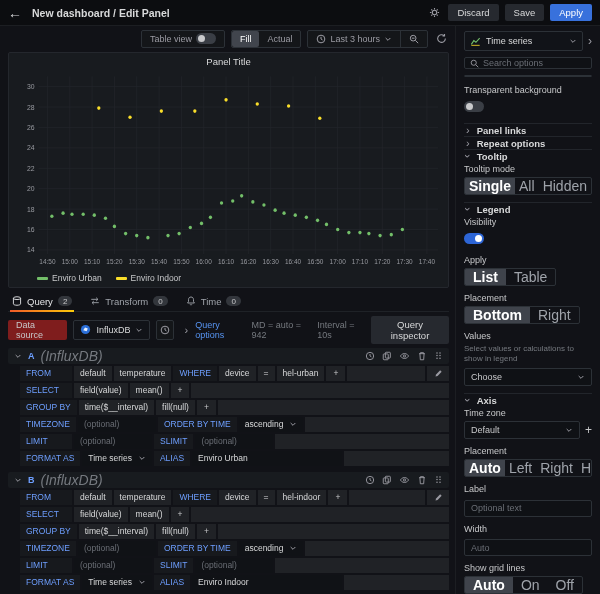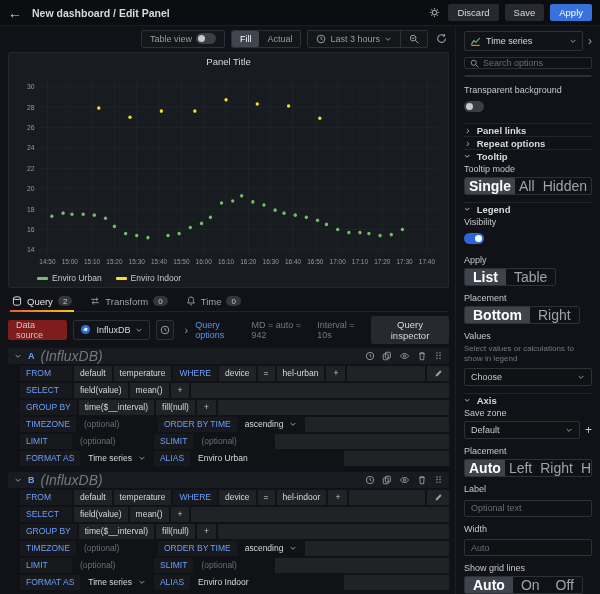--- a/index.html
+++ b/index.html
@@ -661,21 +661,21 @@
               </svg>
             </span>
         </div>
       </div>
 
       <div class="cathead">
         <span class="angle">›</span>
         <span>Axis</span>
       </div>
       <div class="optblock">
-        <div class="optlabel">Save zone</div>
+        <div class="optlabel">Time zone</div>
         <div class="tzrow">
           <div class="sideselect">
             <span>Default</span>
             <span class="cvn">
                 <svg class="ic" width="8" height="8" viewBox="0 0 12 12" stroke="currentColor" fill="none" stroke-width="1.5">
                   <path d="M2.5 4.5L6 8l3.5-3.5"></path>
                 </svg>
               </span>
           </div>
           <span class="plusbtn">+</span>

